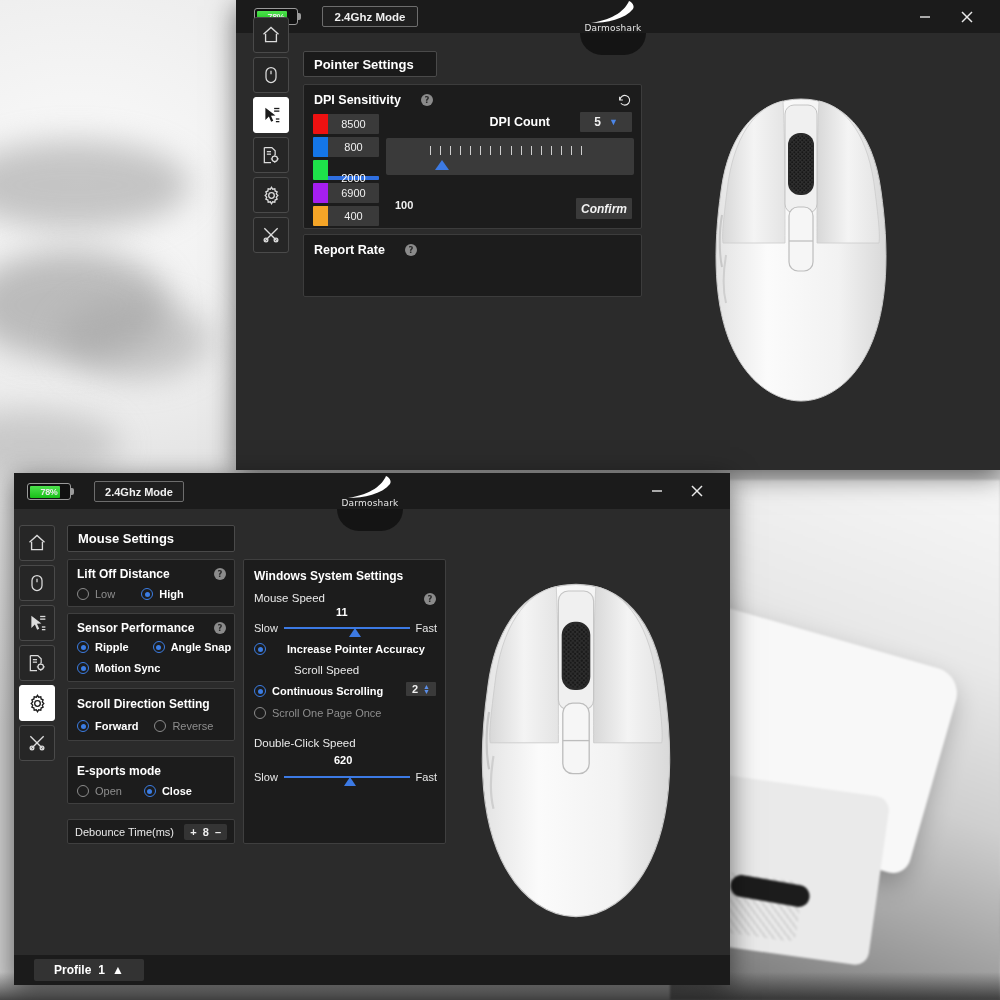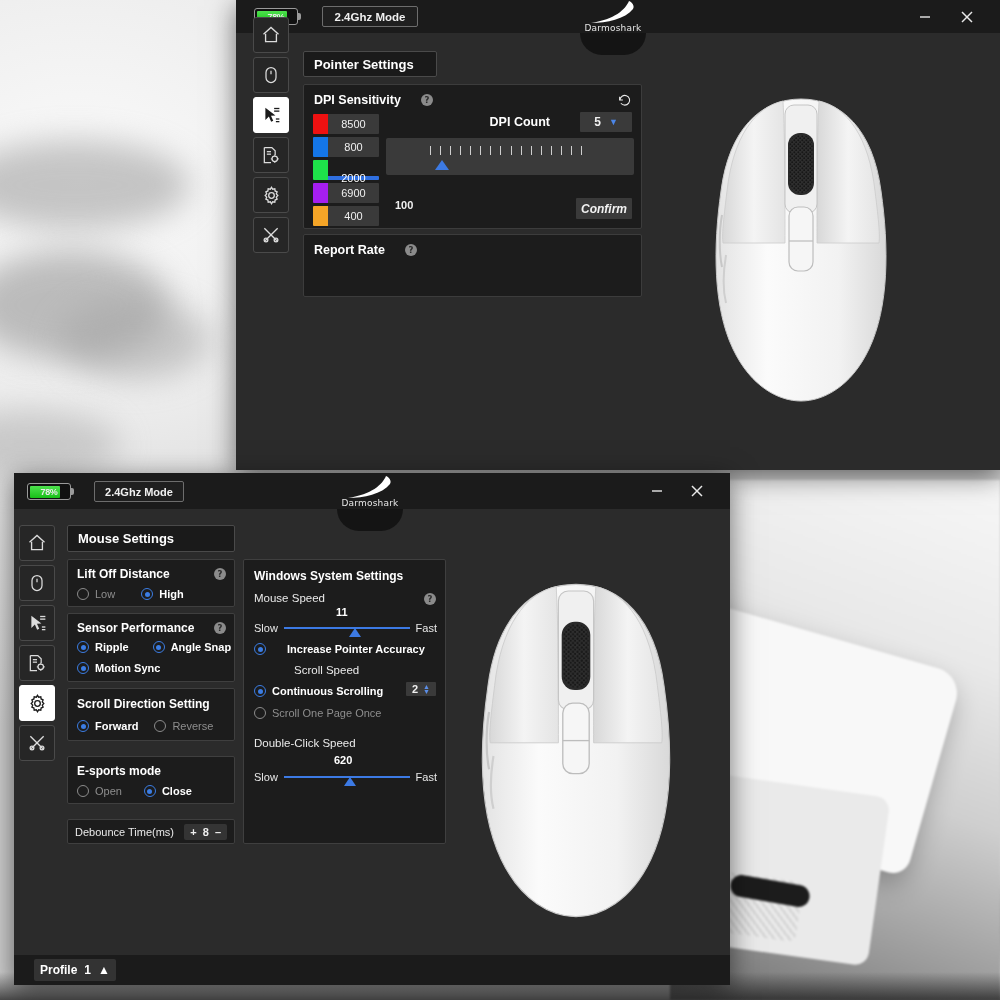--- a/index.html
+++ b/index.html
@@ -211,21 +211,21 @@
   .numlabel { position: absolute; font-size: 11px; color: #fff; font-weight: 700; }
   .spin {
     background: #3a3a3a; color: #f0f0f0; font-size: 11px; font-weight: 700;
     display: flex; align-items: center; gap: 5px; padding: 1px 6px; border-radius: 1px; cursor: pointer;
   }
   .spin-arrows { display: flex; flex-direction: column; line-height: 5px; color: #5b8ee8; font-size: 7px; }
 
   .profile-bar { position: absolute; left: 0; right: 0; bottom: 0; height: 30px; background: #1b1b1b; }
   .profile-btn {
     position: absolute; background: #333; color: #fff; font-weight: 700; font-size: 12px;
-    display: flex; align-items: flex-start; gap: 7px; padding: 4px 6px; border-radius: 2px; cursor: pointer;
+    display: flex; align-items: flex-start; gap: 7px; padding: 4px 20px; border-radius: 2px; cursor: pointer;
   }
 </style>
 </head>
 <body>
 
 <div id="stage">
 
   <div class="bg-base">
     <div class="bg-cloud" style="left:-40px;top:140px;width:230px;height:90px;background:#9a9a9a;"></div>
     <div class="bg-cloud" style="left:-30px;top:250px;width:200px;height:110px;background:#8f8f8f;"></div>

